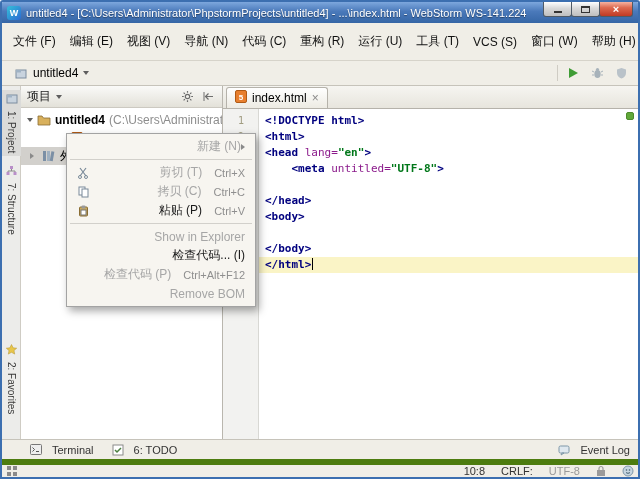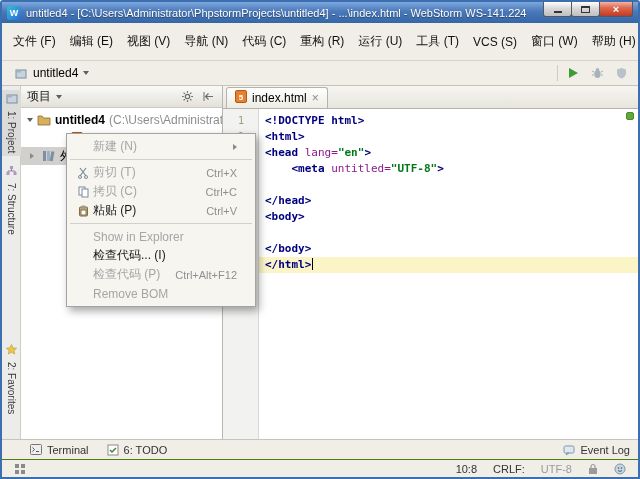--- a/index.html
+++ b/index.html
@@ -86,33 +86,33 @@
   .code{ display:block; padding-left:6px; white-space:pre; }
   .t-tag{ color:#00007f; font-weight:bold; }
   .t-attr{ color:#8b1a8b;text-align:right; }
   .t-val{ color:#007719; font-weight:bold; }
   .t-plain{ color:#000; }
   .caret{ display:inline-block; width:1px; height:12px; background:#000; vertical-align:-2px; margin-left:1px; }
 
   
   .bottombar{ flex:0 0 20px; background:#f0eee7; border-top:1px solid #c6c3ba; display:flex;
     align-items:center; padding:0 8px 0 28px; gap:18px; font-size:11px; color:#333; }
-  .bb-item{ display:flex; align-items:center; gap:5px; cursor:pointer; }
+  .bb-item{ display:flex; align-items:center; gap:10px; cursor:pointer; }
   .bb-spacer{ flex:1; }
 
-  .statusbar{ flex:0 0 18px; background:#f0eee7; border-top:1px solid #4d7c0f; display:flex;
-    align-items:center; padding:0 12px; font-size:11px; color:#333; }
+  .statusbar{ flex:0 0 18px; background:#f0eee7; border-top:6px solid #4d7c0f; display:flex;
+    align-items:center; padding:0 4px; font-size:11px; color:#333; }
   .sb-right{ margin-left:auto; display:flex; align-items:center; gap:16px; }
   .sb-enc{ color:#9a9a9a; }
   .sb-icon{ display:flex; align-items:center; cursor:pointer; }
 
   
   .context-menu{ position:absolute; left:64px; top:131px; width:190px; background:#f7f5f0;
     border:1px solid #a3a3a3; box-shadow:3px 4px 8px rgba(0,0,0,.35); padding:3px 1px; z-index:50; }
-  .mi{ height:19px; display:flex; align-items:center; padding:0 17px 0 5px; font-size:12px; cursor:pointer; }
+  .mi{ height:19px; display:flex; align-items:center; padding:0 9px 0 5px; font-size:12px; cursor:pointer;text-align:right; }
   .mi-icon{ width:20px; display:flex; justify-content:center; align-items:center; }
   .mi-label{ flex:1; color:#1a1a1a; white-space:nowrap; }
   .mi.disabled .mi-label{ color:#a6a6a6; }
   .mi-shortcut{ color:#8f8f8f; font-size:11px; margin-left:12px; }
   .mi-sep{ height:1px; background:#d2d0cb; margin:3px 2px; }
 
   .tri-d{ width:0; height:0; border-left:3.5px solid transparent; border-right:3.5px solid transparent;
     border-top:4.5px solid #5e5e5e; display:inline-block; }
   .tri-r{ width:0; height:0; border-top:3.5px solid transparent; border-bottom:3.5px solid transparent;
     border-left:4.5px solid #8a8a8a; display:inline-block; }

